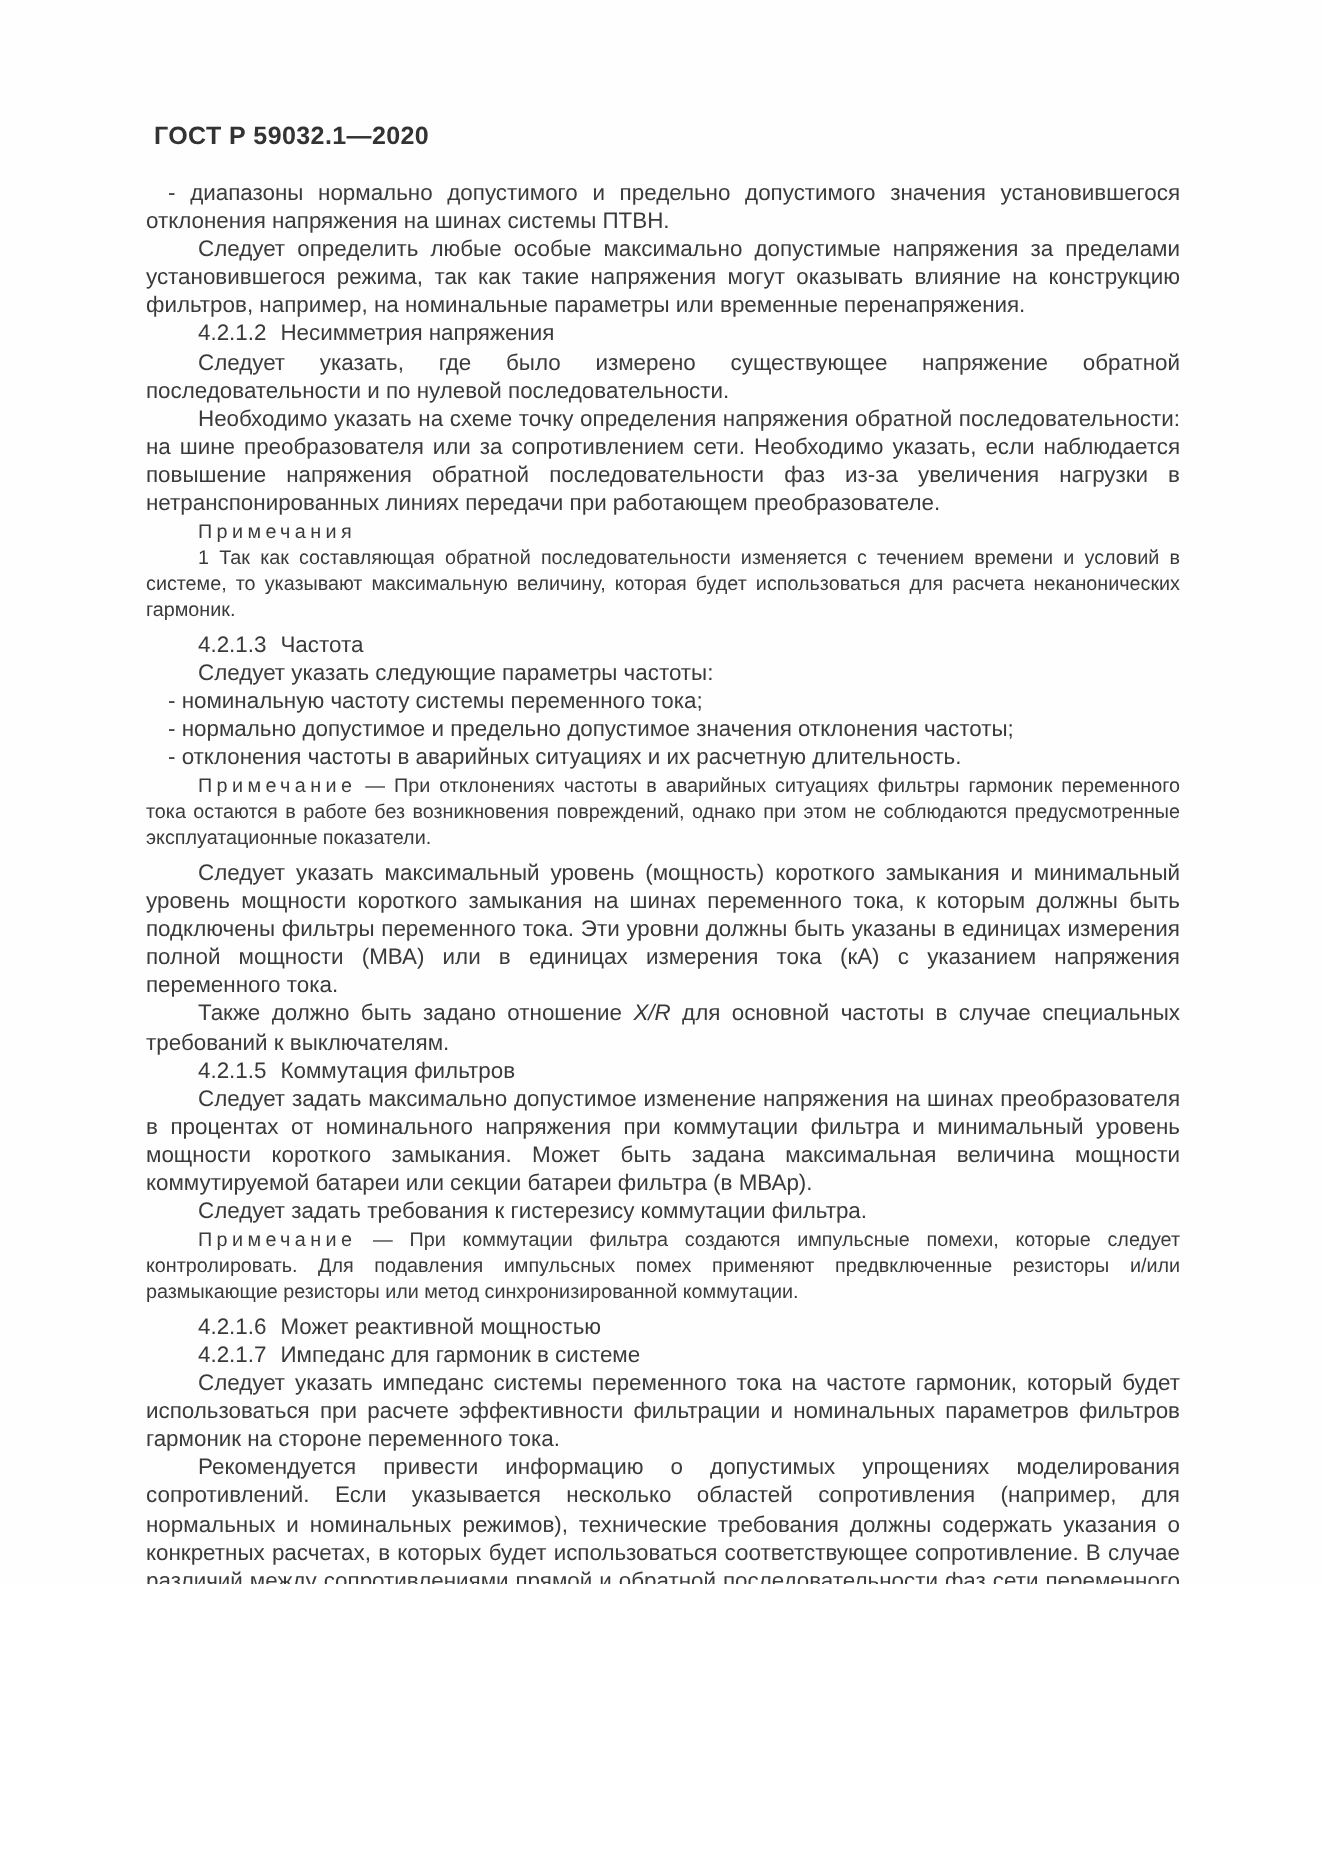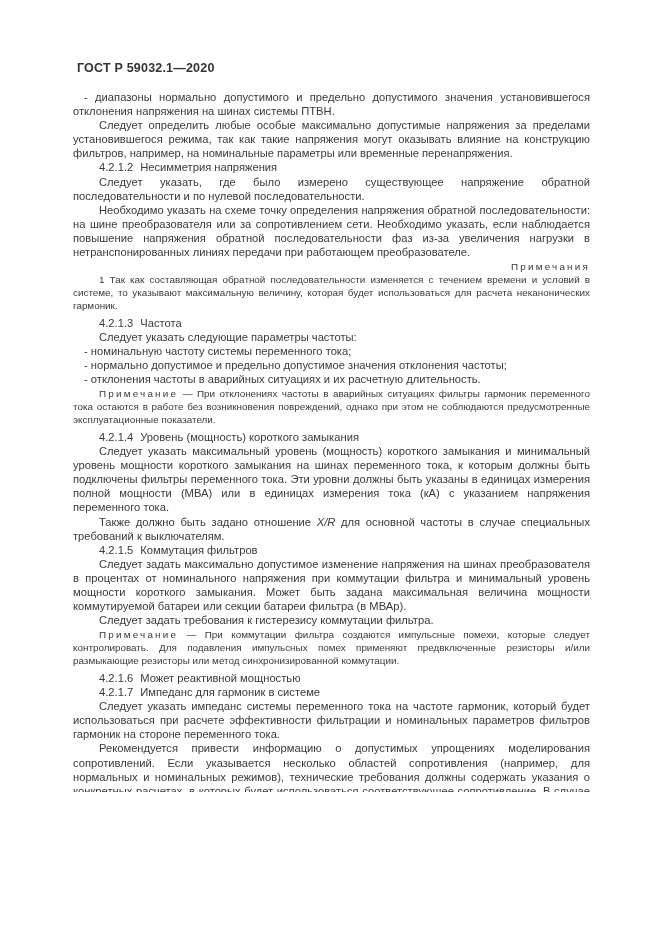--- a/index.html
+++ b/index.html
@@ -33,21 +33,21 @@
   .body-text p { margin: 0; }
   .para { text-indent: 26px; }
   .list-item { text-indent: 11px; }
   .heading { text-indent: 26px; }
   .heading .num { margin-right: 7px; }
   .notes {
     font-size: 9.9px;
     line-height: 12.9px;
     margin: 2px 0 3px 0;
   }
-  .note-head { text-indent: 26px; text-align: right; }
+  .note-head { text-indent: 26px; text-align: left; }
   .note-item { text-indent: 26px; text-align: justify; }
   .spaced { letter-spacing: 2.2px; }
   .em { font-style: italic; }
   .page-num {
     font-size: 11px;
     margin: 5px 0 0 5px;
     text-align: left;
     text-indent: 0;
   }
 </style>
@@ -76,21 +76,20 @@
       <p class="heading"><span class="num">4.2.1.3</span><span>Частота</span></p>
       <p class="para">Следует указать следующие параметры частоты:</p>
       <p class="list-item">- номинальную частоту системы переменного тока;</p>
       <p class="list-item">- нормально допустимое и предельно допустимое значения отклонения частоты;</p>
       <p class="list-item">- отклонения частоты в аварийных ситуациях и их расчетную длительность.</p>
 
       <div class="notes">
         <p class="note-item"><span class="spaced">Примечание</span><span> — При отклонениях частоты в аварийных ситуациях фильтры гармоник переменного тока остаются в работе без возникновения повреждений, однако при этом не соблюдаются предусмотренные эксплуатационные показатели.</span></p>
       </div>
 
-      <p class="heading"><span class="num">4.2.1.4</span><span>Уровень (мощность) короткого замыкания</span></p>
       <p class="para">Следует указать максимальный уровень (мощность) короткого замыкания и минимальный уровень мощности короткого замыкания на шинах переменного тока, к которым должны быть подключены фильтры переменного тока. Эти уровни должны быть указаны в единицах измерения полной мощности (МВА) или в единицах измерения тока (кА) с указанием напряжения переменного тока.</p>
       <p class="para"><span>Также должно быть задано отношение </span><span class="em">X/R</span><span> для основной частоты в случае специальных требований к выключателям.</span></p>
 
       <p class="heading"><span class="num">4.2.1.5</span><span>Коммутация фильтров</span></p>
       <p class="para">Следует задать максимально допустимое изменение напряжения на шинах преобразователя в процентах от номинального напряжения при коммутации фильтра и минимальный уровень мощности короткого замыкания. Может быть задана максимальная величина мощности коммутируемой батареи или секции батареи фильтра (в МВАр).</p>
       <p class="para">Следует задать требования к гистерезису коммутации фильтра.</p>
 
       <div class="notes">
         <p class="note-item"><span class="spaced">Примечание</span><span> — При коммутации фильтра создаются импульсные помехи, которые следует контролировать. Для подавления импульсных помех применяют предвключенные резисторы и/или размыкающие резисторы или метод синхронизированной коммутации.</span></p>
       </div>

